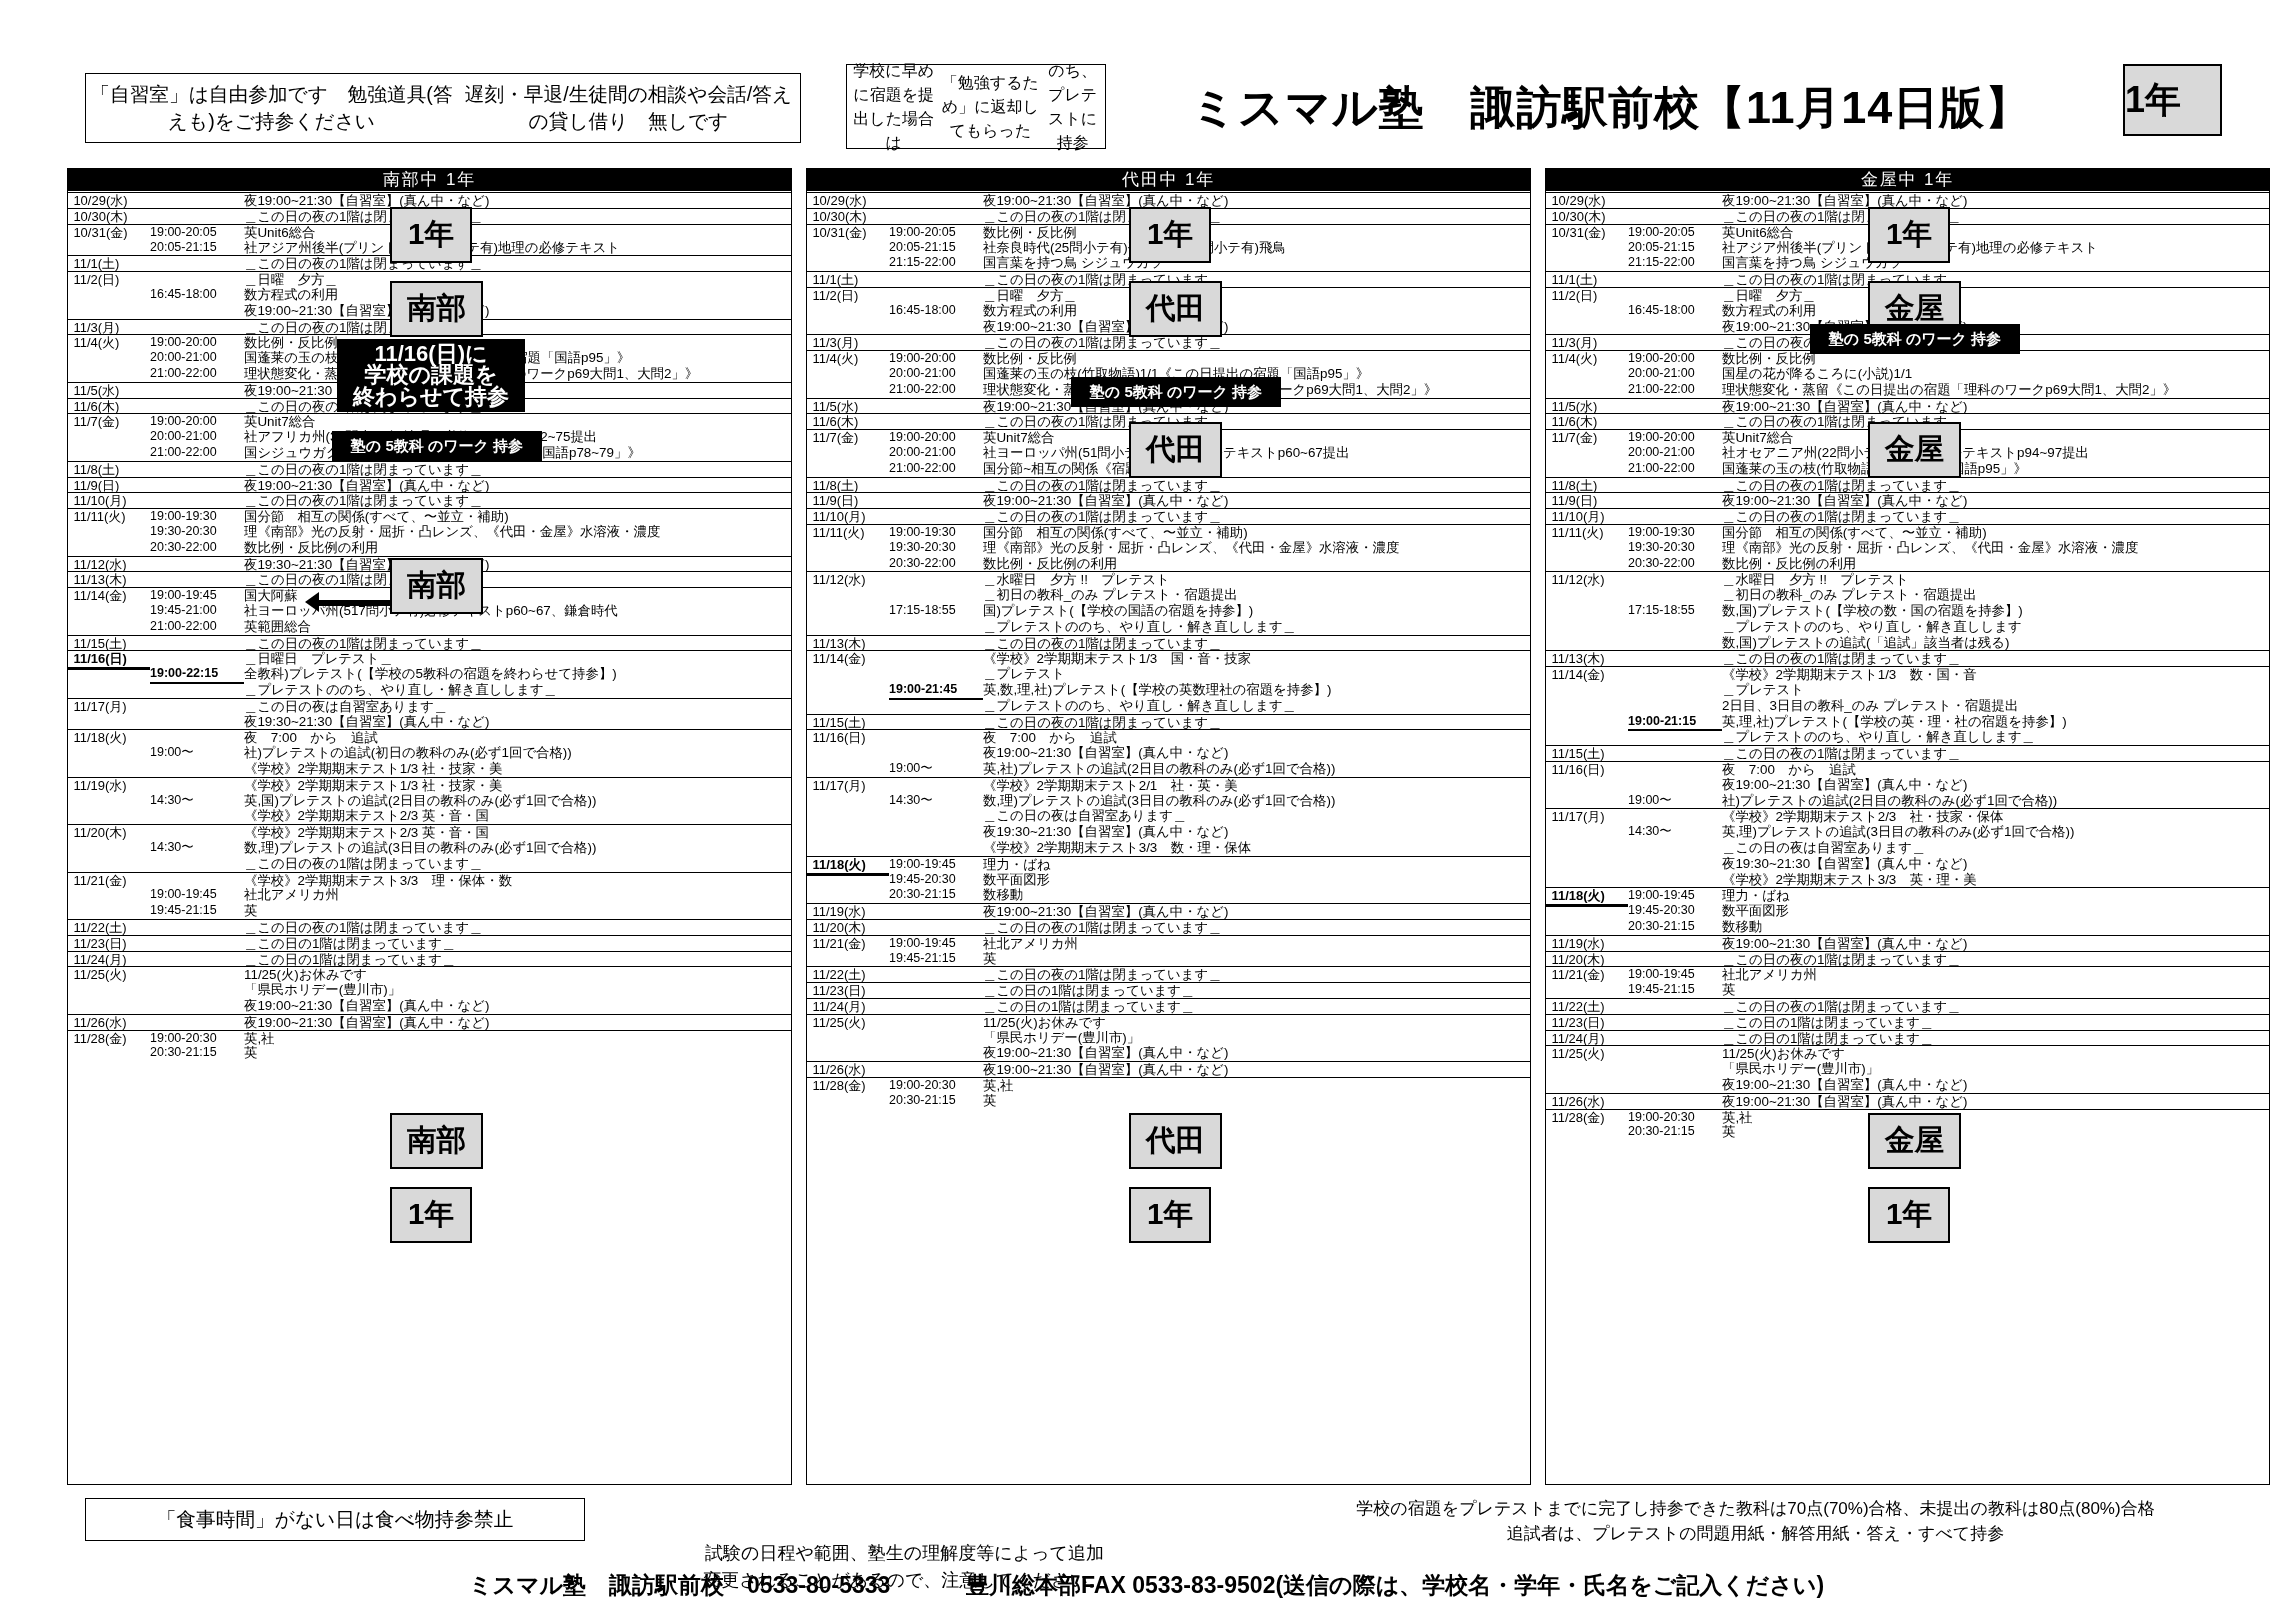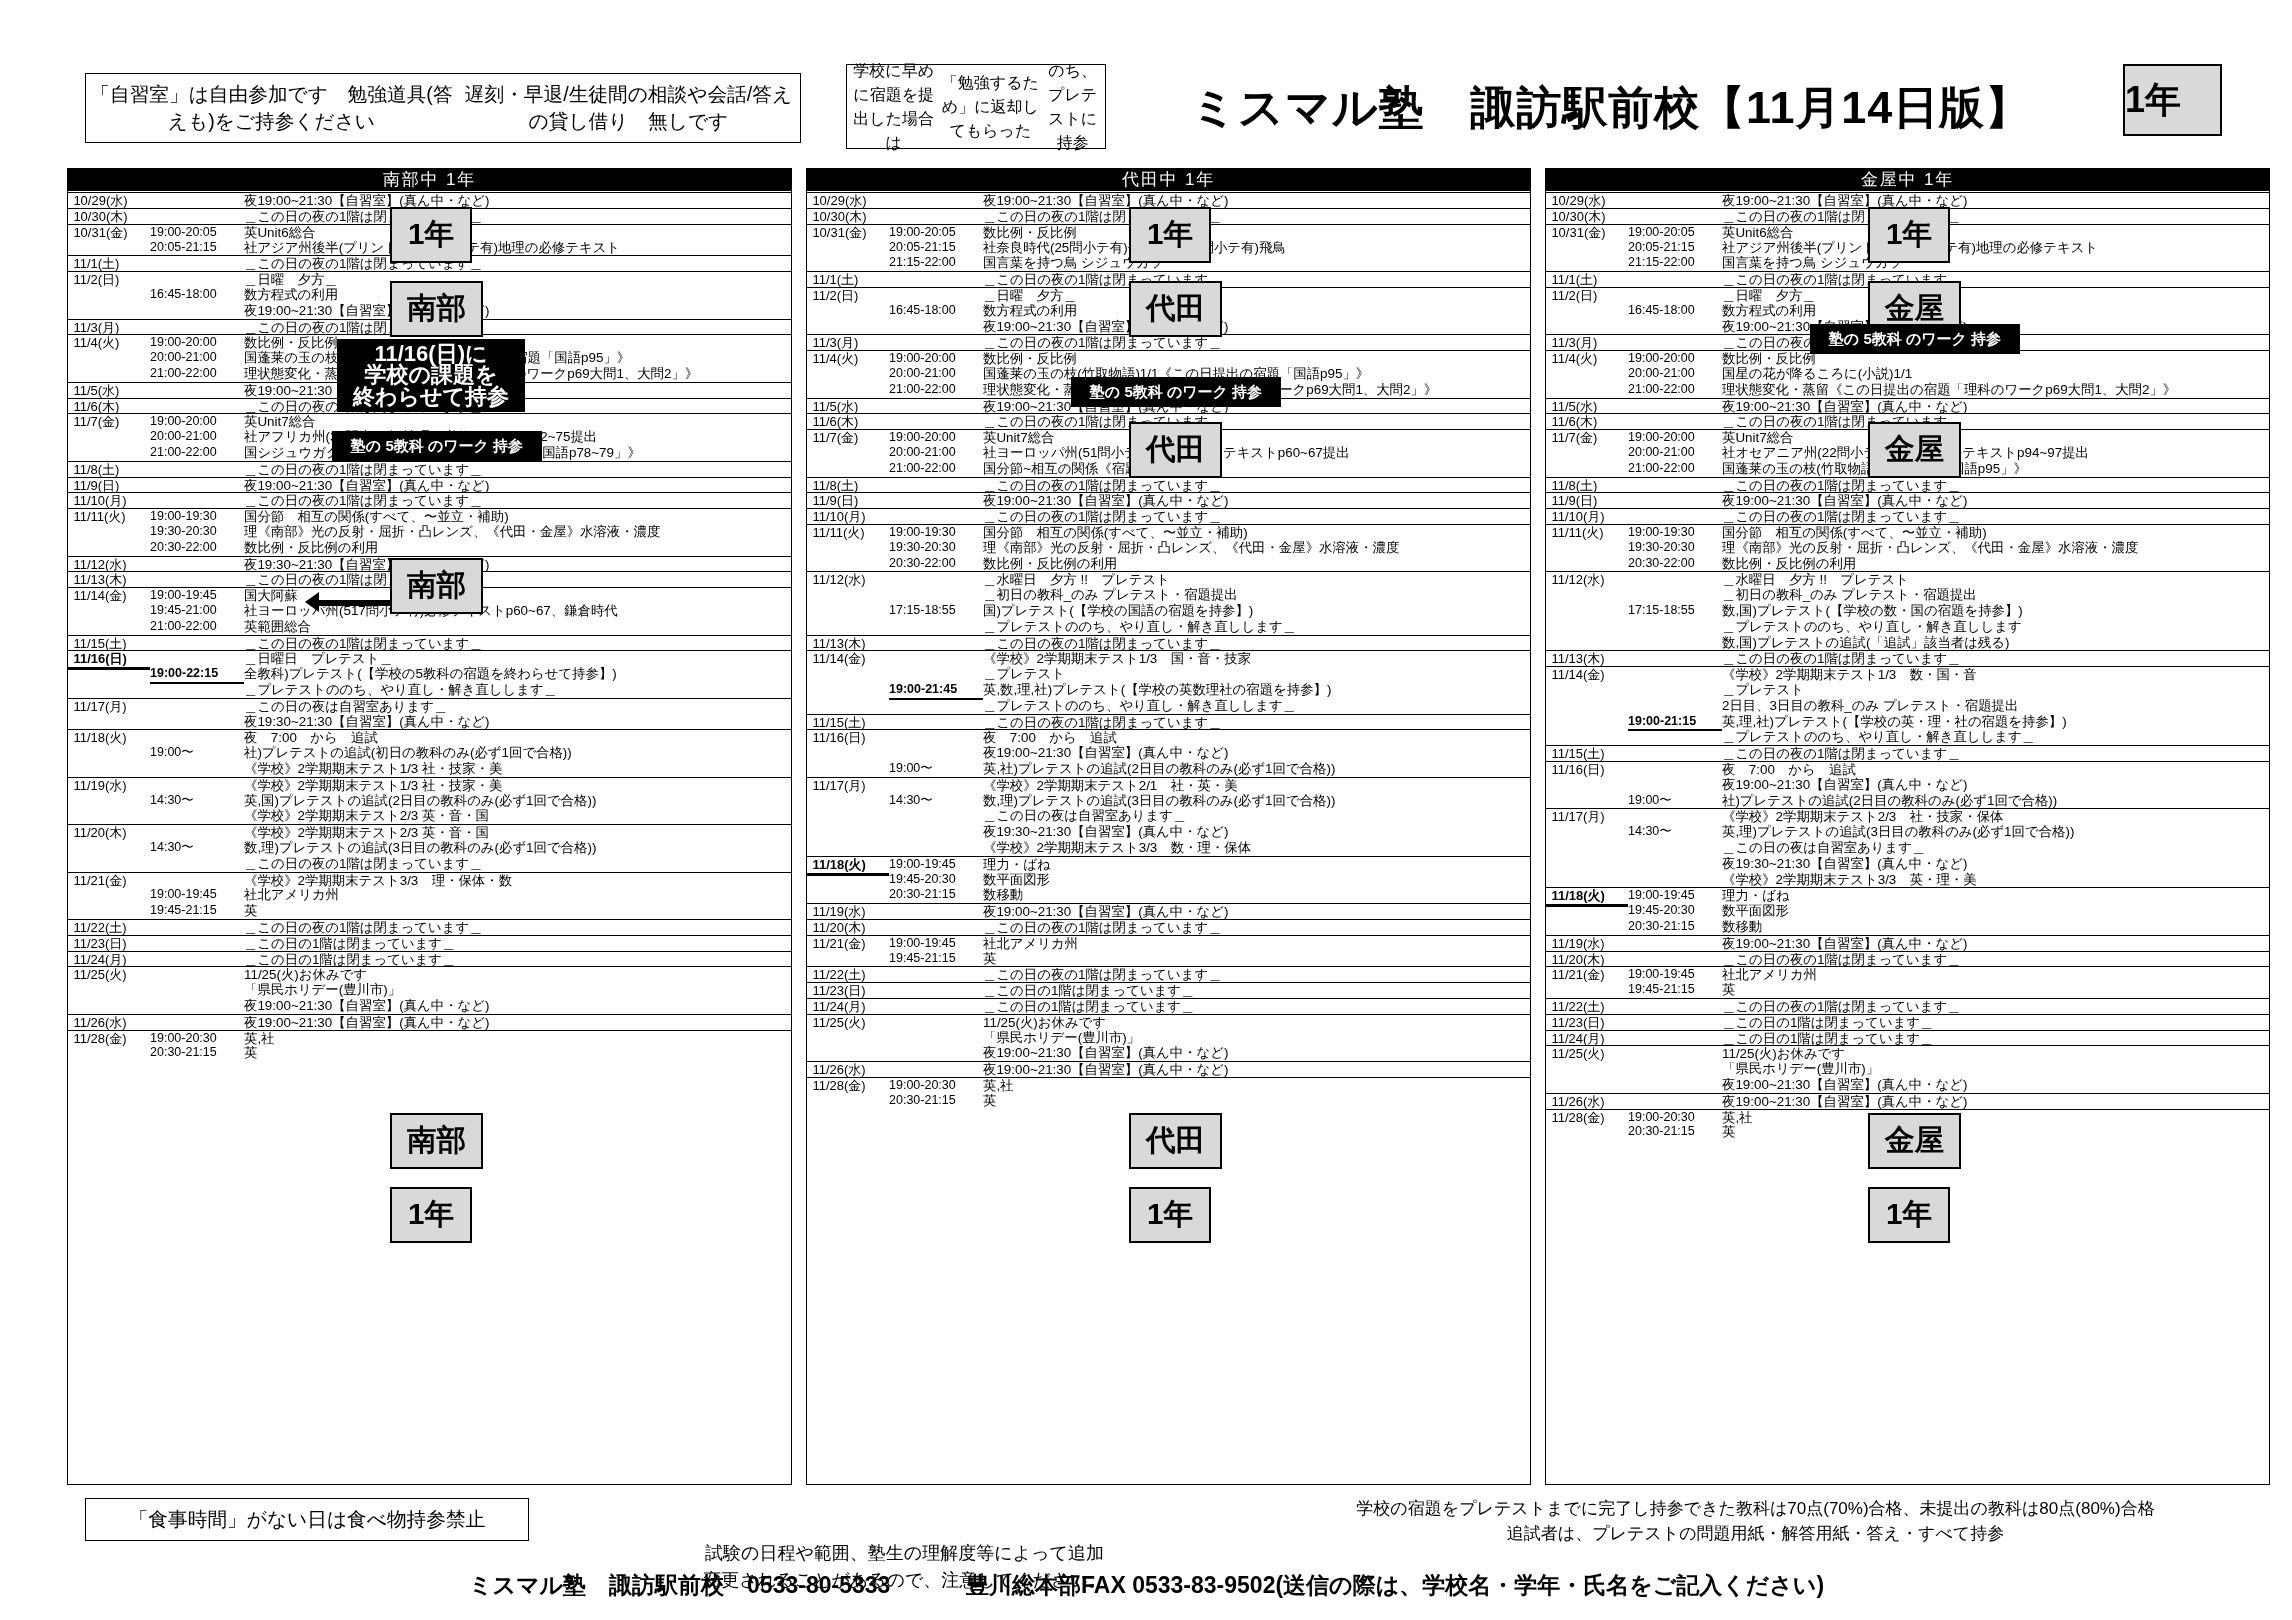--- a/index.html
+++ b/index.html
@@ -76,21 +76,21 @@
   .arrow .shaft { position:absolute; background:#000; height:6.3px; top:8px; left:12.5px; }
   .arrow .head {
     position:absolute; left:0; top:0; width:0; height:0;
     border-top:10.7px solid transparent; border-bottom:10.7px solid transparent;
     border-right:14.3px solid #000;
   }
 
   
   .footer { position:absolute; left:0; top:1491px; width:2293px; height:129px; }
   #ft-box1 {
-    position:absolute; left:85px; top:7.2px; width:444px; height:43px;
+    position:absolute; left:85px; top:7.2px; width:500px; height:43px;
     border:1.8px solid #000; display:flex; justify-content:center; align-items:center;
     font-size:19.7px;
   }
   #ft-note-mid {
     position:absolute; left:627px; top:5.4px; width:555px; height:54px;
     font-size:18px; line-height:27px; text-align:center;margin-top:44px;
   }
   #ft-note-right {
     position:absolute; left:1254px; top:5.4px; width:1003px; height:54px;
     font-size:17px; line-height:25px; text-align:center;

